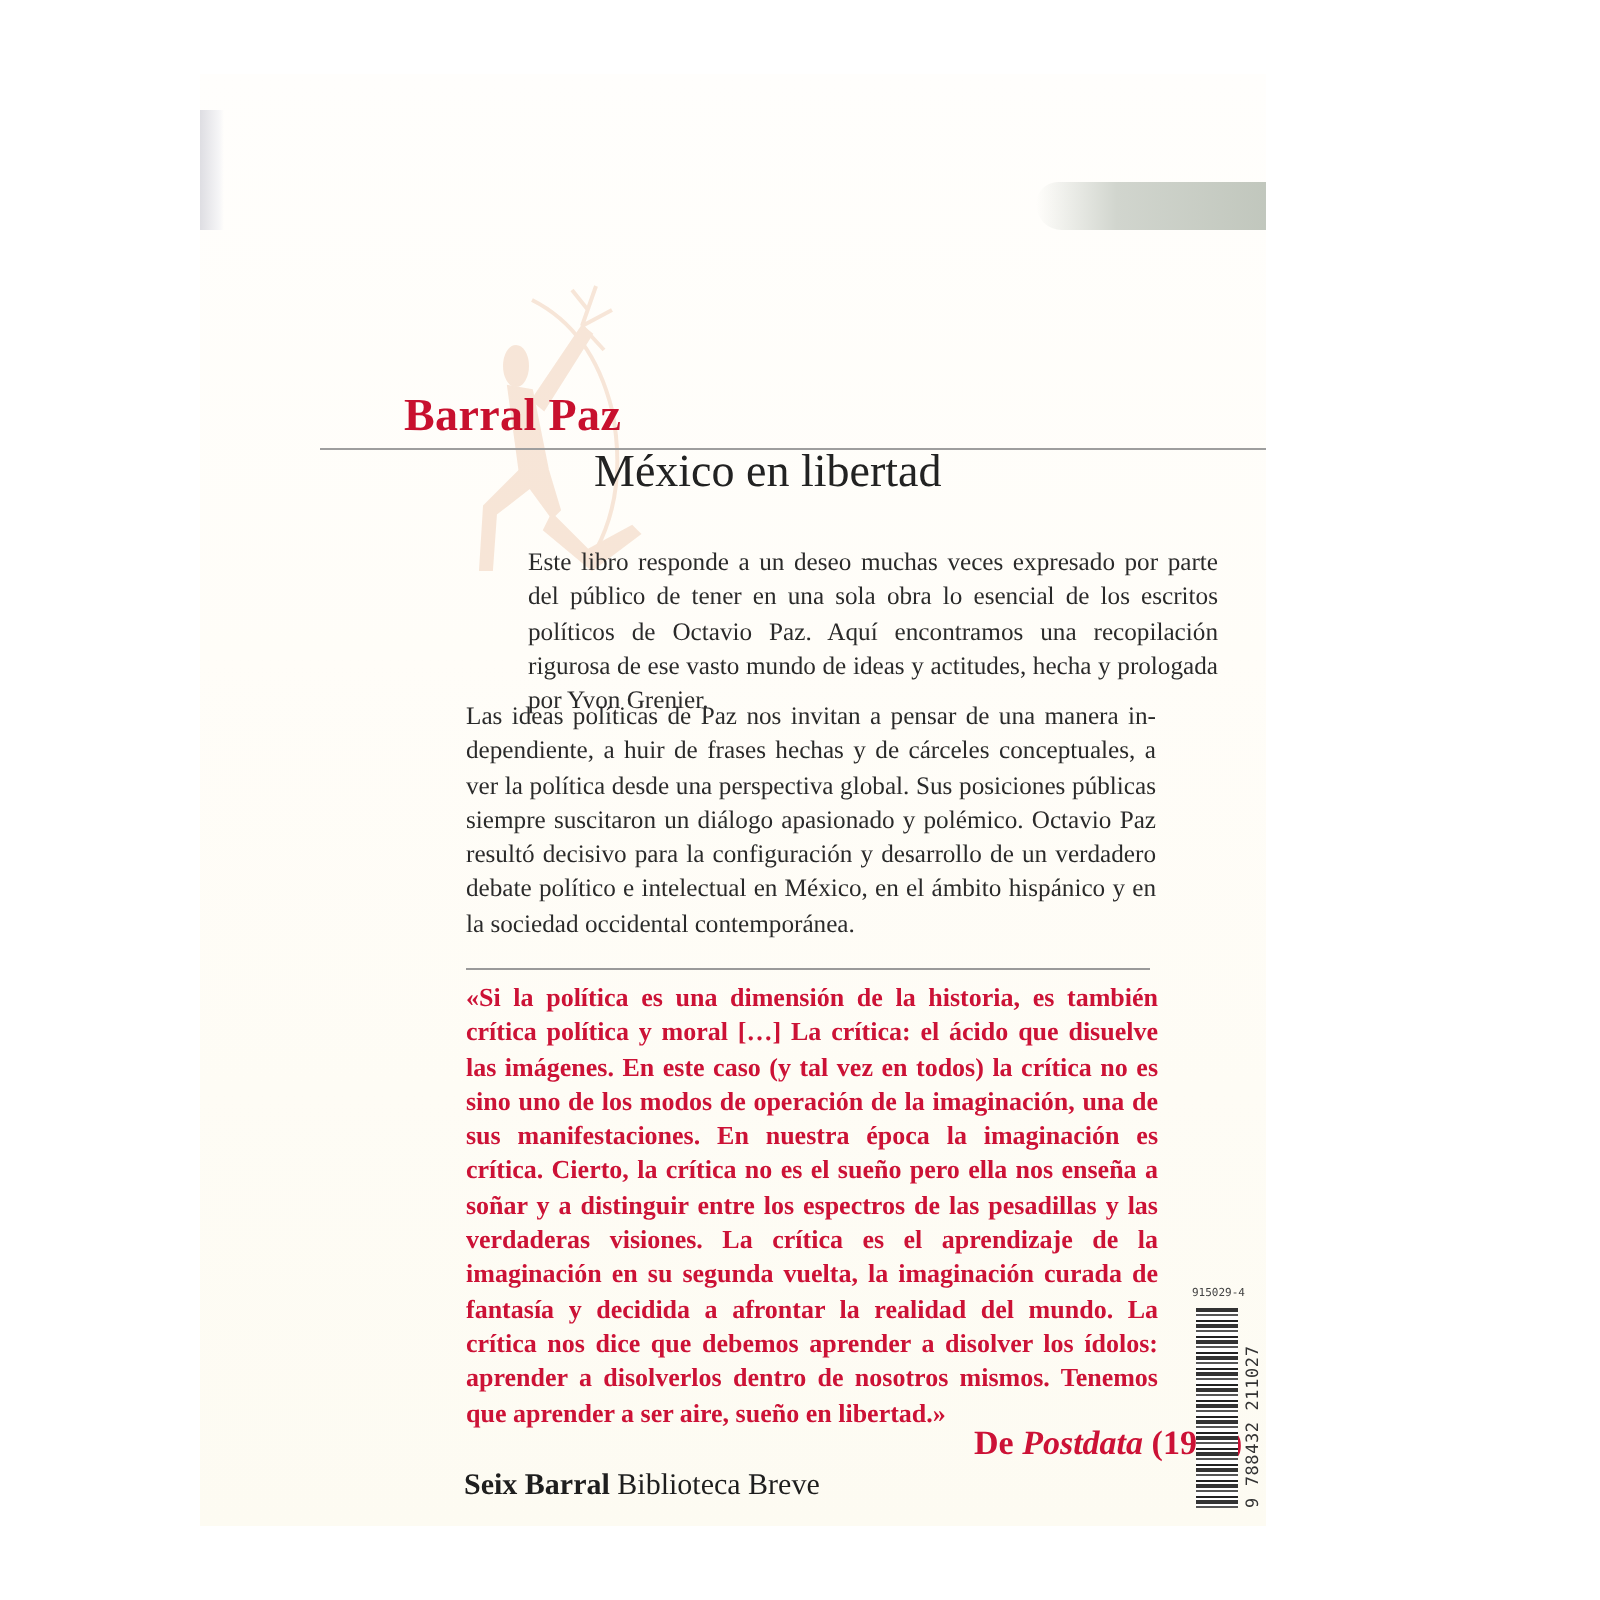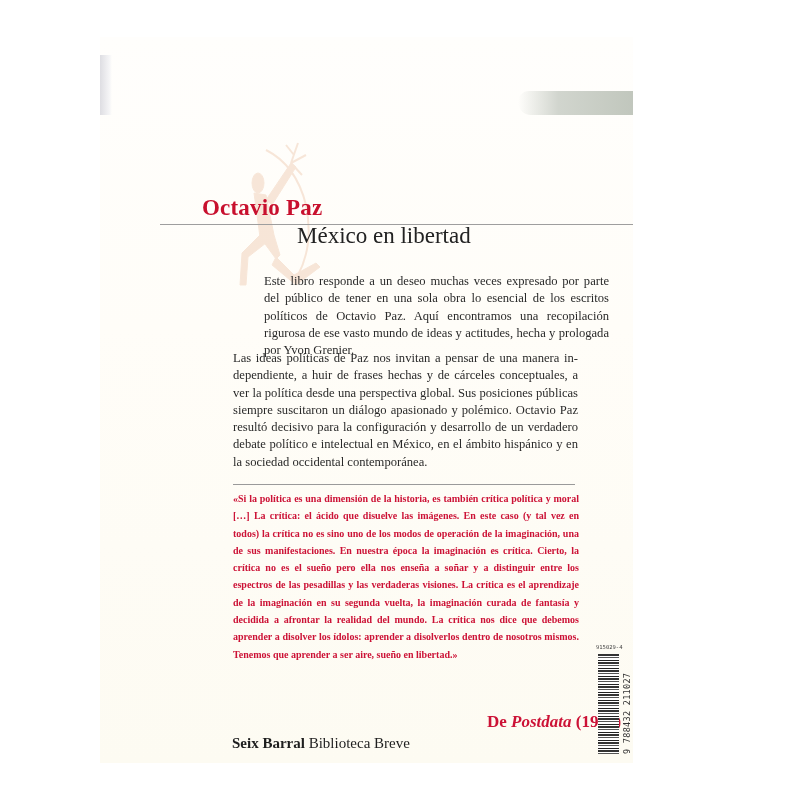--- a/index.html
+++ b/index.html
@@ -41,21 +41,21 @@
       color:#2a2a2a; font-size:12.6px; line-height:17.3px; text-align:justify;
       hyphens:manual;
     }
     .p1 { top:273px;margin-left:31px; }
     .p2 { top:350px; }
     .quote-rule {
       position:absolute; left:233px; top:484px; width:342px; height:1px; background:#9a9a9a;
     }
     .quote {
       position:absolute; left:233px; top:490px; width:346px;
-      color:#cc1236; font-weight:bold; font-size:10px; line-height:17.3px; text-align:justify;
+      color:#cc1236; font-weight:bold; font-size:13px; line-height:17.3px; text-align:justify;
     }
     .attribution {
       position:absolute; left:487px; top:683px;
       color:#cc1236; font-weight:bold; font-size:17px;margin-top:29px;
     }
     .attribution i { font-style:italic; }
     .publisher {
       position:absolute; left:232px; top:707px; color:#1e1e1e; font-size:15px;margin-top:28px;
     }
     .publisher .brand { font-weight:bold; }
@@ -91,21 +91,21 @@
       <path d="M30 75 L55 38 L60 42 L36 80 Z"></path>
       <path d="M55 38 L62 18 M55 38 L70 30 M55 38 L66 50 M58 30 L50 20" stroke-width="2" fill="none"></path>
       <path d="M24 110 L6 128 L4 160 L10 160 L12 132 L30 118 Z"></path>
       <path d="M40 132 L58 150 L80 138 L84 142 L60 160 L36 140 Z"></path>
     </g>
   </svg>
 
 </div>
 
 <div class="title-rule"></div>
-<div class="author">Octavio Paz</div>
+<div class="author">Barral Paz</div>
 <div class="title">México en libertad</div>
 
 <div class="body-text p1">Este libro responde a un deseo muchas veces expresado por parte del público de tener en una sola obra lo esencial de los escritos políticos de Octavio Paz. Aquí encontramos una recopilación rigurosa de ese vasto mundo de ideas y actitudes, hecha y prologa­da por Yvon Grenier.</div>
 <div class="body-text p2">Las ideas políticas de Paz nos invitan a pensar de una manera in­dependiente, a huir de frases hechas y de cárceles conceptuales, a ver la política desde una perspectiva global. Sus posiciones públi­cas siempre suscitaron un diálogo apasionado y polémico. Octavio Paz resultó decisivo para la configuración y desarrollo de un ver­dadero debate político e intelectual en México, en el ámbito hispá­nico y en la sociedad occidental contemporánea.</div>
 
 <div class="quote-rule"></div>
 <div class="quote">«Si la política es una dimensión de la historia, es también crítica política y moral […] La crítica: el ácido que disuelve las imá­genes. En este caso (y tal vez en todos) la crítica no es sino uno de los modos de operación de la imaginación, una de sus manifesta­ciones. En nuestra época la imaginación es crítica. Cierto, la crítica no es el sueño pero ella nos enseña a soñar y a distinguir entre los espectros de las pesadillas y las verdaderas visiones. La crítica es el aprendizaje de la imaginación en su segunda vuelta, la imaginación curada de fantasía y decidida a afrontar la realidad del mundo. La crítica nos dice que debemos aprender a disolver los ídolos: aprender a disolverlos dentro de nosotros mismos. Tenemos que aprender a ser aire, sueño en libertad.»</div>
 
 <div class="attribution">
   <span>De</span>

